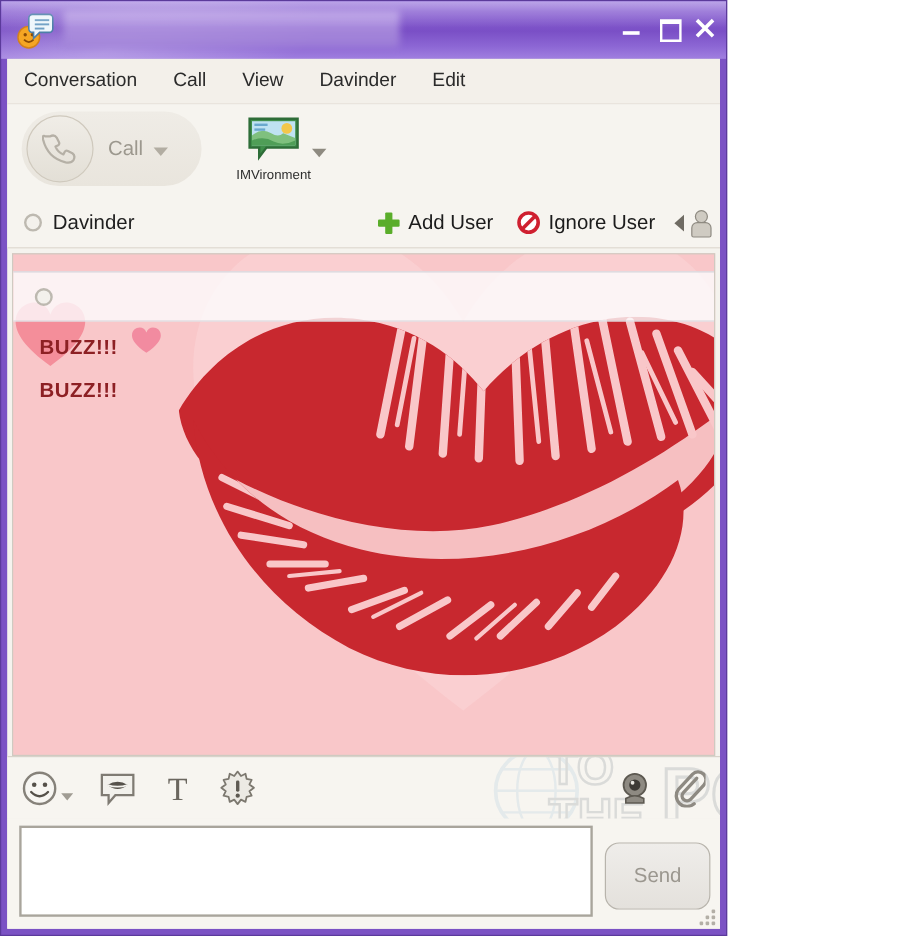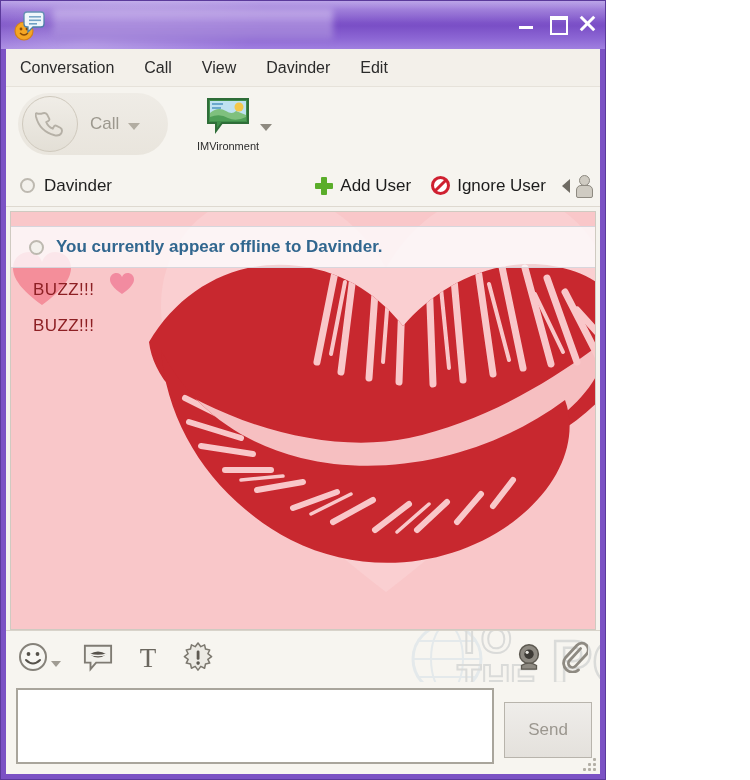--- a/index.html
+++ b/index.html
@@ -231,21 +231,21 @@
     border-top: 1px solid rgba(208,208,215,.85);
     border-bottom: 1px solid rgba(208,208,215,.85);
     display: flex; align-items: center; padding-left: 18px;
   }
   .status-strip .status-dot { margin-right: 12px; }
   .status-text {
     font-size: 17px; font-weight: bold; color: #31678f;
   }
   .buzz-msg {
     position: absolute; left: 22px;
-    font-size: 17px; font-weight: normal; color: #8d2024;
+    font-size: 17px; font-weight: bold; color: #8d2024;
     letter-spacing: .4px;
   }
   .buzz-1 { top: 68px; }
   .buzz-2 { top: 104px; }
 
   
   .composer-tb {
     flex: 0 0 52px;
     background: #f7f5f0;
     border-top: 1px solid #d8d3ca;
@@ -284,21 +284,21 @@
     font-family: "Liberation Sans", sans-serif;
     font-size: 15px; color: #222;
     padding: 6px 8px;
     resize: none;
   }
   .send-btn {
     flex: 0 0 88px; margin-left: 10px; margin-top: 14px;
     height: 56px;
     background: linear-gradient(to bottom, #efedea, #e4e1dc);
     border: 1px solid #b8b4ac;
-    border-radius: 0;
+    border-radius: 12px;
     color: #9b978f; font-size: 17px;
     font-family: "Liberation Sans", sans-serif;
     cursor: default;
   }
 
   
   .grip {
     position: absolute; right: 4px; bottom: 3px;
     width: 16px; height: 16px; z-index: 5;
   }
@@ -482,21 +482,20 @@
                  C 33 6, 38 2, 44 2 C 52 2, 60 8, 60 18 C 60 28, 52 40, 31 55 Z" fill="#f48e9a"></path>
       </svg>
 
       <svg class="small-heart-b" viewBox="0 0 26 24">
         <path d="M13 22 C 4 16, 1 11, 1 7.5 C 1 3.5, 4 1, 7.5 1 C 10 1, 12 2.5, 13 5
                  C 14 2.5, 16 1, 18.5 1 C 22 1, 25 3.5, 25 7.5 C 25 11, 22 16, 13 22 Z" fill="#f28ba0"></path>
       </svg>
 
       <div class="status-strip">
         <div class="status-dot"></div>
-        <div class="status-text">You currently appear offline to Davinder.</div>
       </div>
 
       <div class="buzz-msg buzz-1">BUZZ!!!</div>
       <div class="buzz-msg buzz-2">BUZZ!!!</div>
     </div>
 
     <div class="composer-tb">
 
       <svg class="watermark" viewBox="0 0 300 96">
         <circle cx="46" cy="52" r="34" fill="none" stroke="#b9cfe0" stroke-width="3"></circle>

